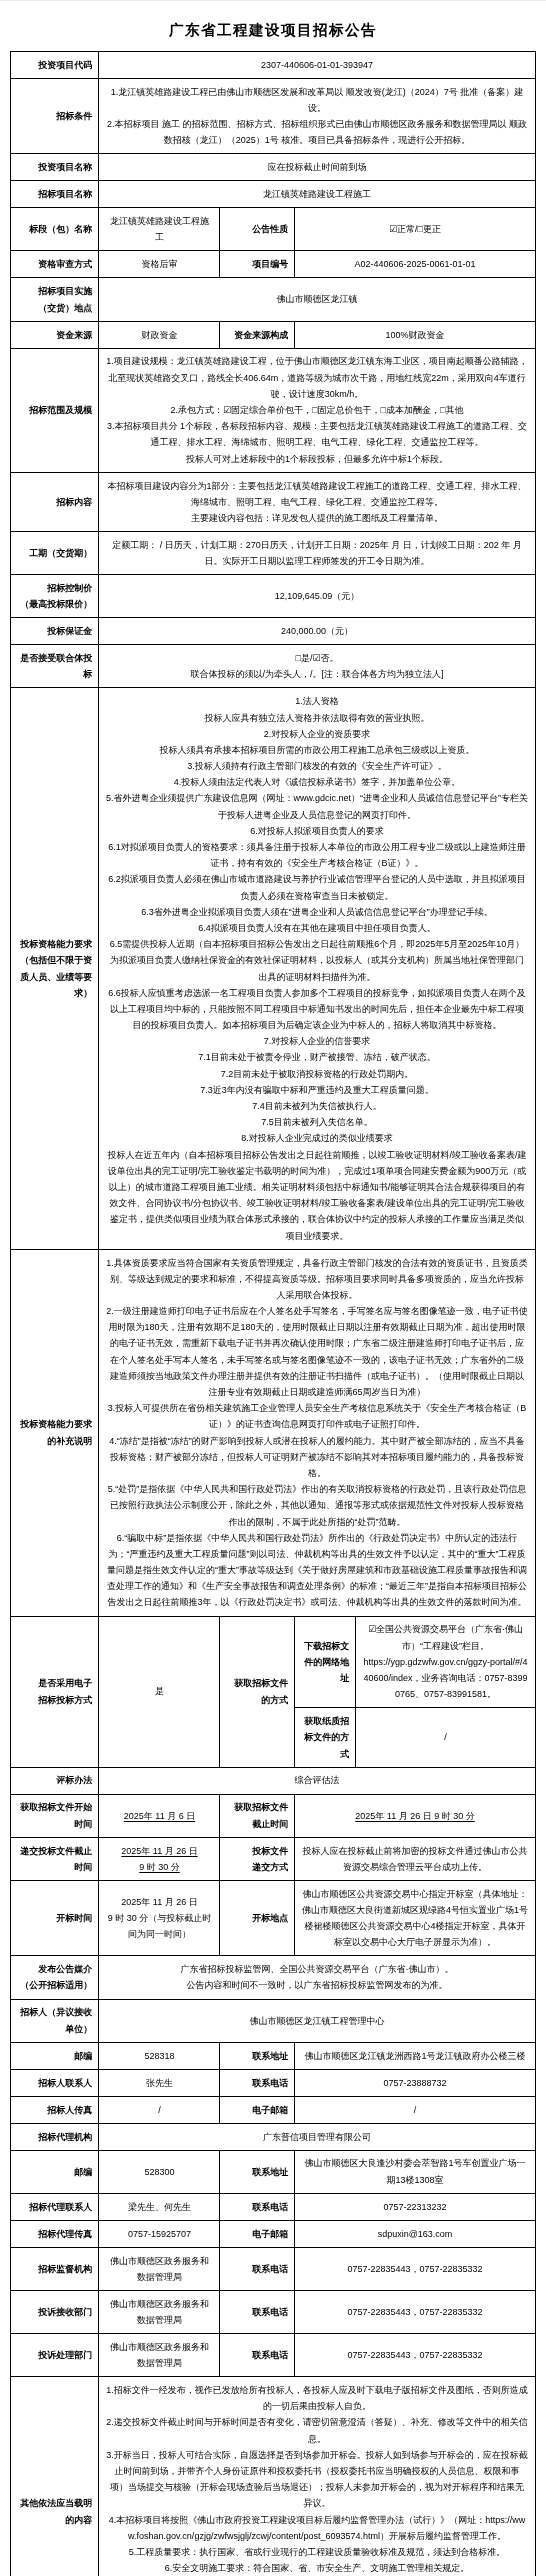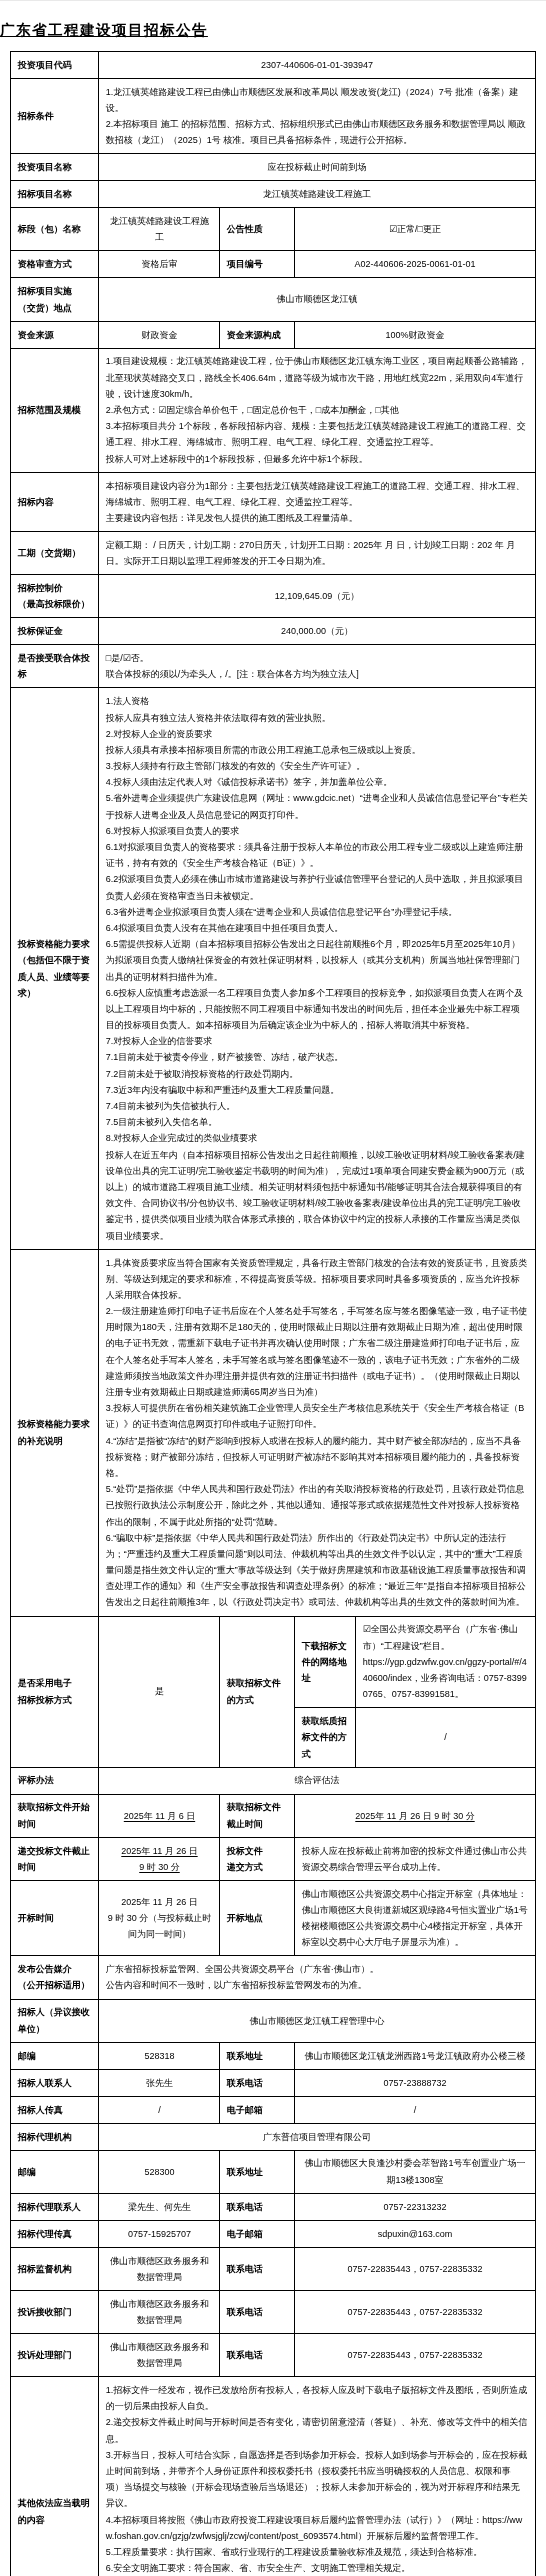--- a/index.html
+++ b/index.html
@@ -12,47 +12,46 @@
   }
   .topline {
     height: 1.4px;
     background: #e9e9e9;
     width: 100%;
     margin-bottom: 19.5px;
   }
   .page-title {
     font-size: 14.6px;
     font-weight: bold;
-    text-align: left;
+    text-align: center;
     margin: 16px 0 11px 0;
     letter-spacing: 1.4px;
-    text-decoration: underline;
   }
   table.tender {
     border-collapse: collapse;
     table-layout: fixed;
     width: 523px;
     margin: 0 auto 12.5px auto;
   }
   table.tender td {
     border: 1px solid #000000;
     font-size: 9px;
     line-height: 1.8;
     padding: 4.9px 6.3px;
     vertical-align: middle;
     word-break: break-all;
     white-space: pre-line;
   }
   td.lab {
     font-weight: bold;
-    text-align: left;
+    text-align: right;
     padding: 4.9px 3.5px;
   }
   td.ctr { text-align: center; }
-  td.lft { text-align: left; }
+  td.lft { text-align: center; }
   td.u   { text-decoration: underline; text-underline-offset: 2.1px; }
 </style>
 </head>
 <body>
 
 <div class="topline"></div>
 
 <h1 class="page-title">广东省工程建设项目招标公告</h1>
 
 <table class="tender">

